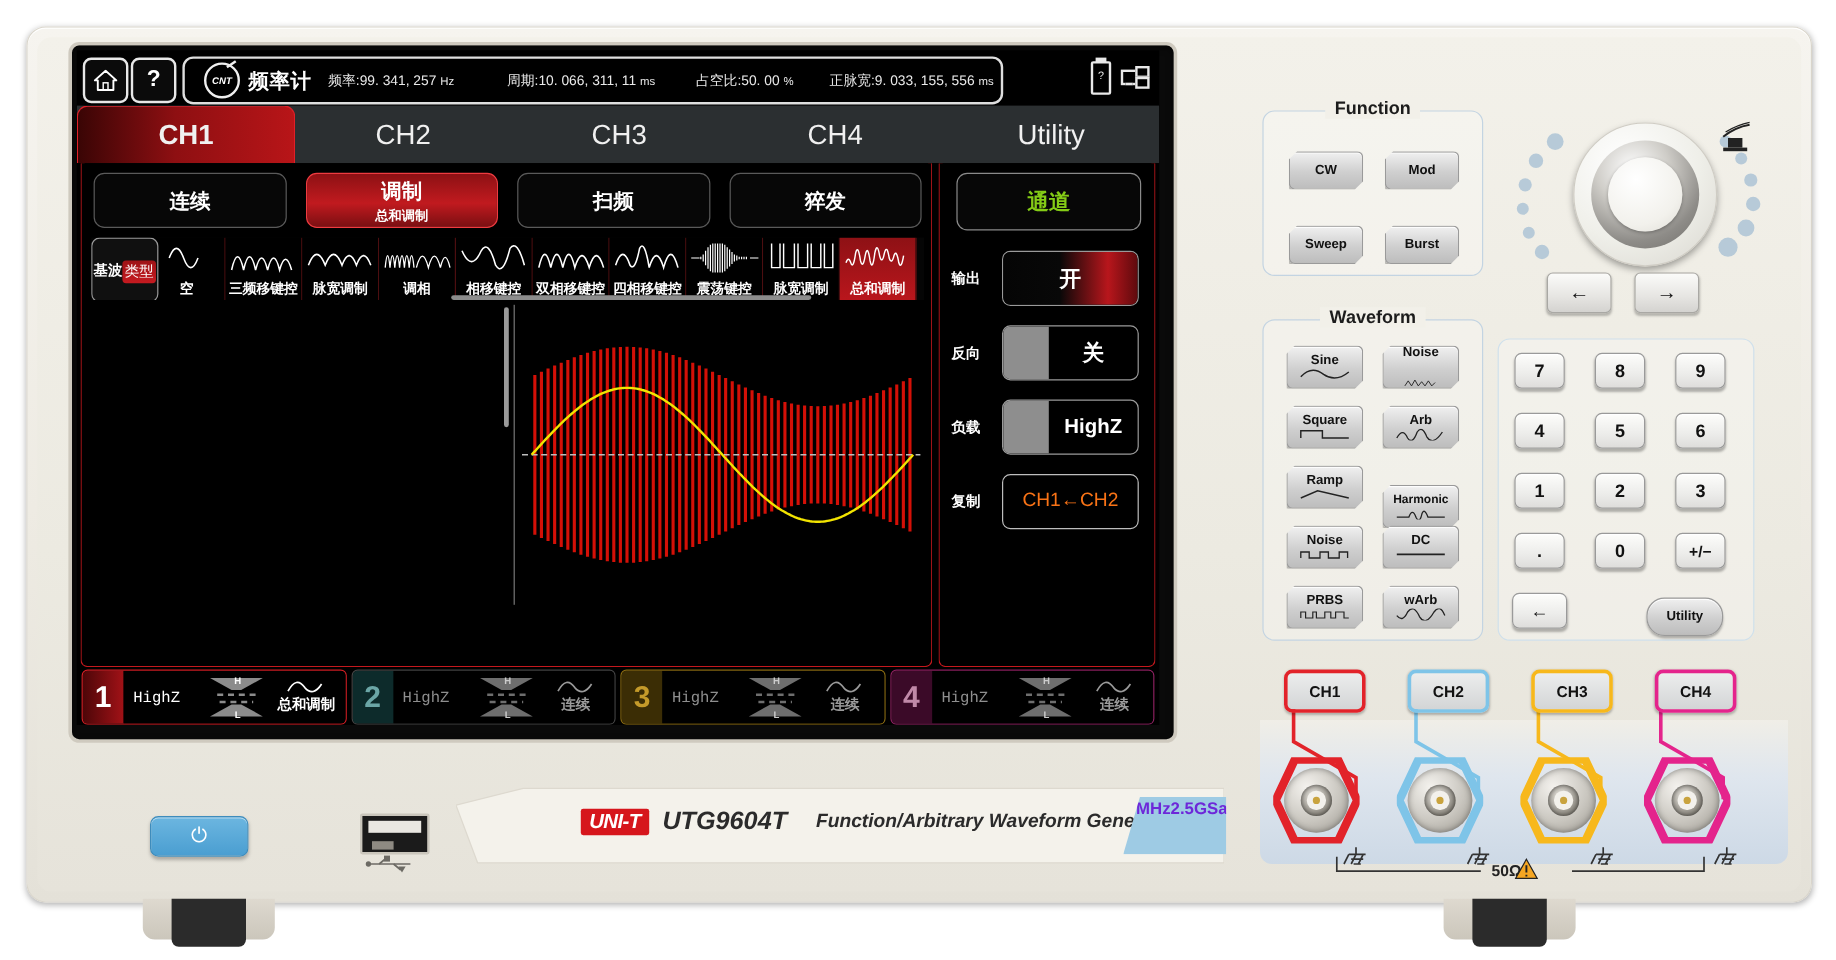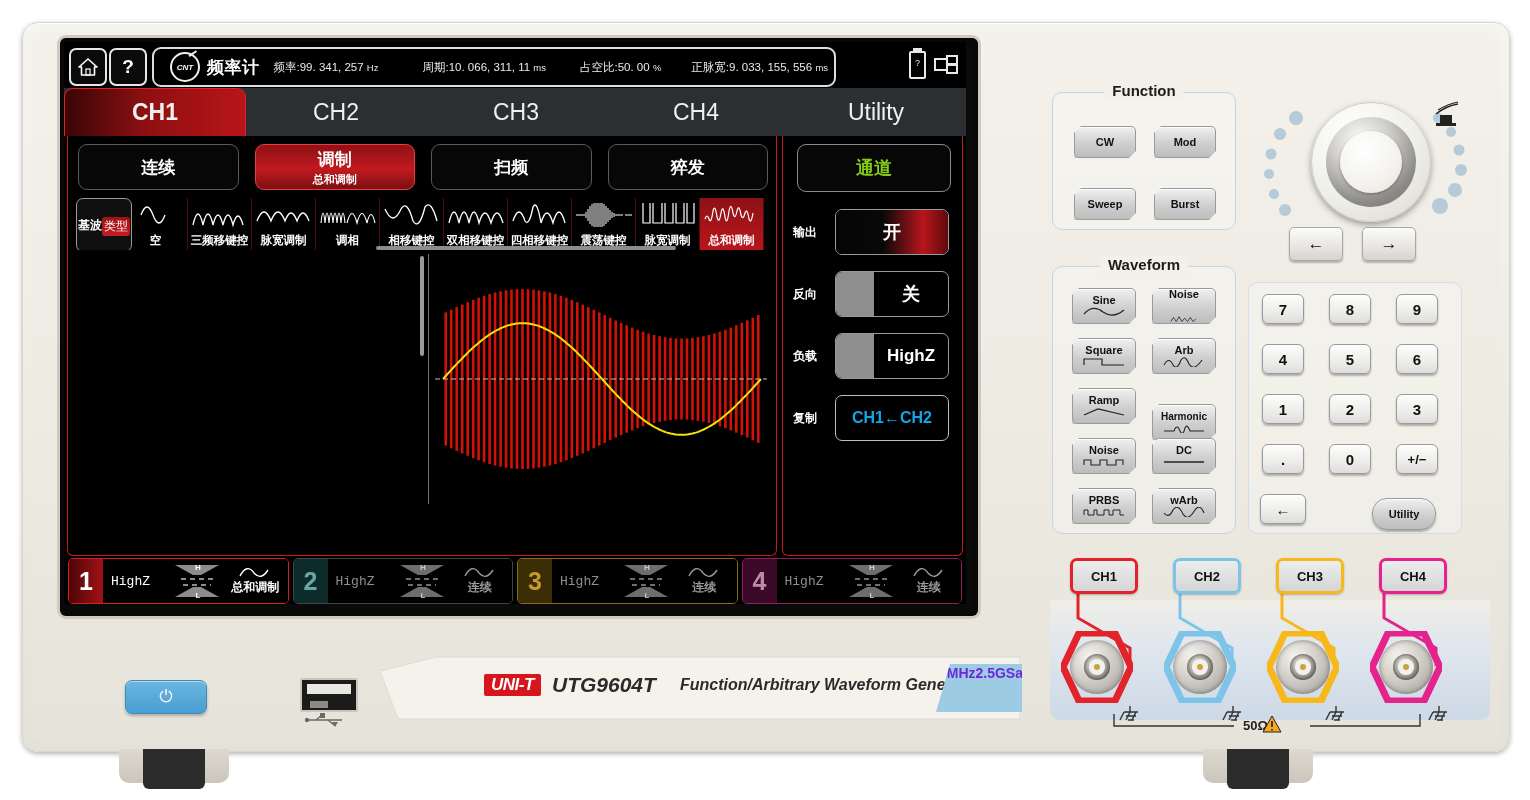--- a/index.html
+++ b/index.html
@@ -143,22 +143,22 @@
   
   .rrow{position:absolute;left:10px;width:162px;height:48px;display:flex;align-items:center;}
   .rrow .rk{color:#fff;font-size:12px;font-weight:bold;width:42px;}
   .toggle{
     width:112px;height:44px;border:1px solid #9a9a9a;border-radius:7px;overflow:hidden;display:flex;background:#000;
   }
   .toggle .half{flex:1;display:flex;align-items:center;justify-content:center;color:#fff;font-size:18px;font-weight:bold;}
   .toggle .on-fill{background:linear-gradient(90deg,#050505 0%,#080808 42%,#b8161c 78%,#5e0a0d 100%);}
   .toggle .grey{background:#8e8e8e;flex:0 0 38px;}
   .copybtn{
-    width:112px;height:44px;border:1px solid #bdbdbd;border-radius:7px;background:#000;color:#0ea5e9;
-    display:flex;align-items:center;justify-content:center;font-size:16px;font-weight:bold;
+    width:112px;height:44px;border:1px solid #bdbdbd;border-radius:7px;background:#000;color:#f97316;
+    display:flex;align-items:center;justify-content:center;font-size:16px;font-weight:normal;
   }
 
   
   .chanbar{position:absolute;left:0;top:516px;width:902px;height:46px;background:#000;display:flex;gap:4px;padding:0 4px;box-sizing:border-box;}
   .cbox{flex:1;display:flex;align-items:stretch;border:1px solid #444;border-radius:5px;overflow:hidden;background:#000;}
   .cbox.active{border-color:#d41e24;}
   .cnum{width:34px;display:flex;align-items:center;justify-content:center;font-size:25px;font-weight:bold;}
   .cbox .cmid{flex:1;display:flex;align-items:center;background:#000;}
   .cload{font-size:13px;font-family:"Liberation Mono","DejaVu Sans Mono",monospace;padding-left:8px;width:62px;}
   .cgraph{width:50px;height:40px;position:relative;}

